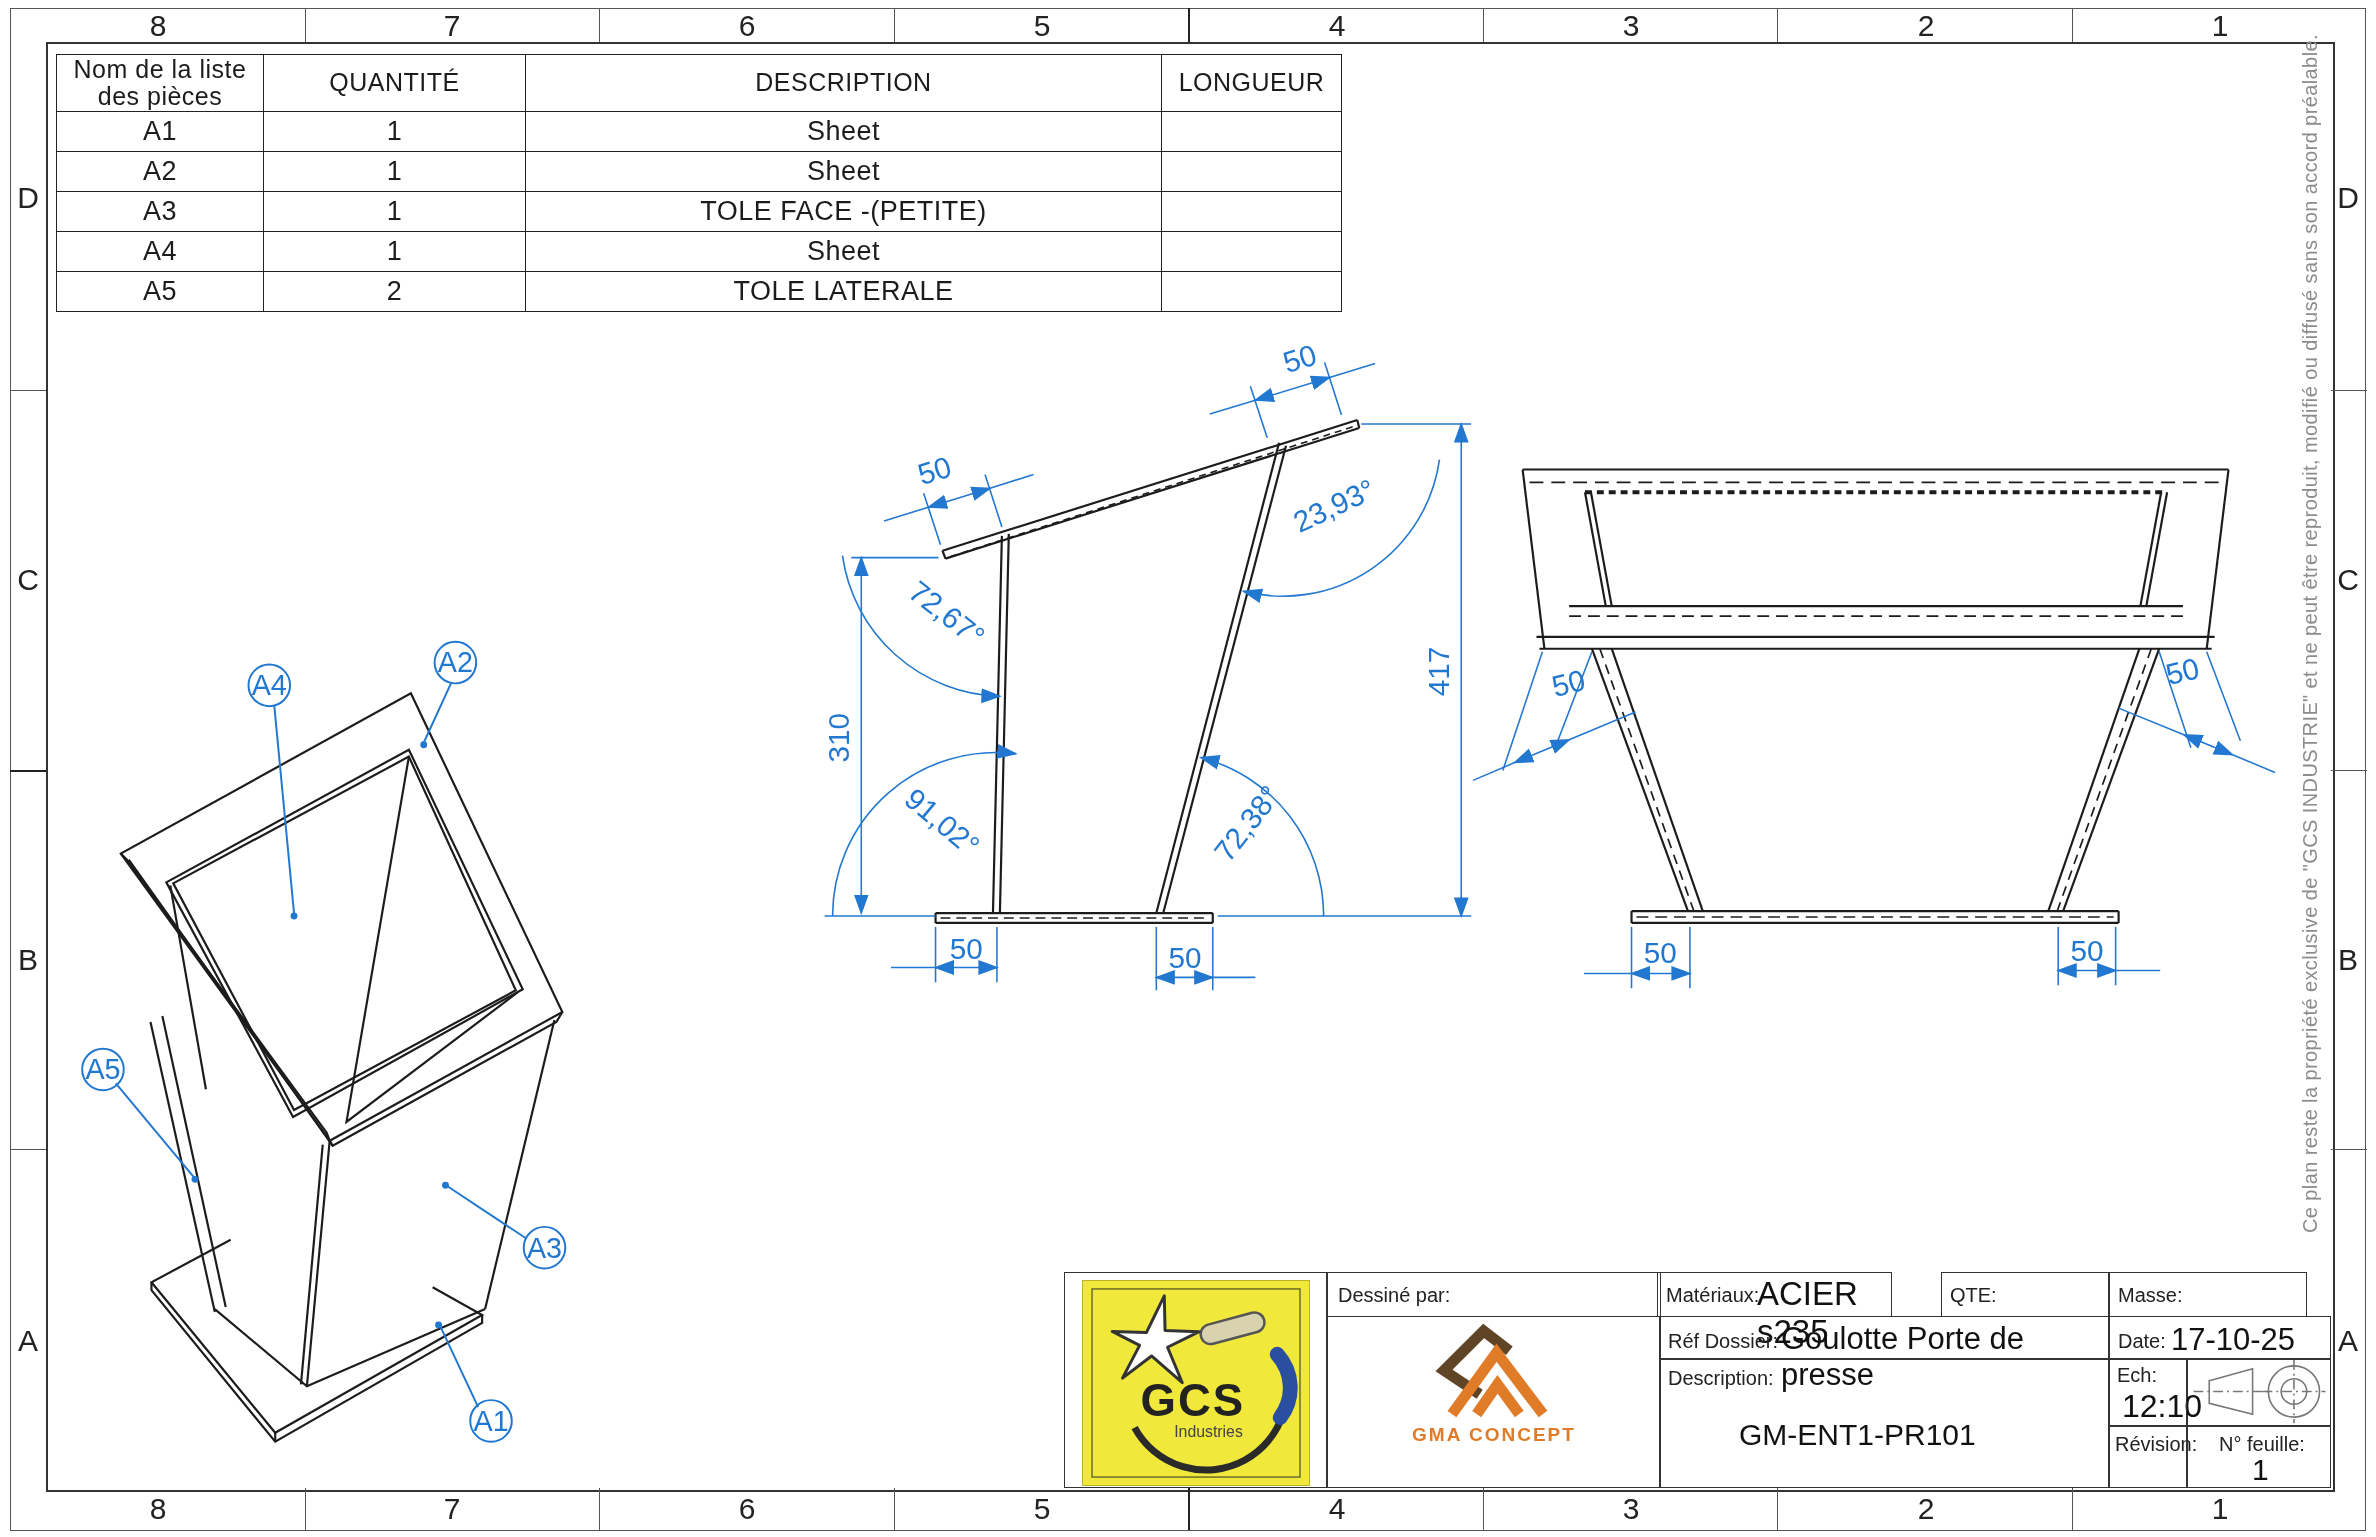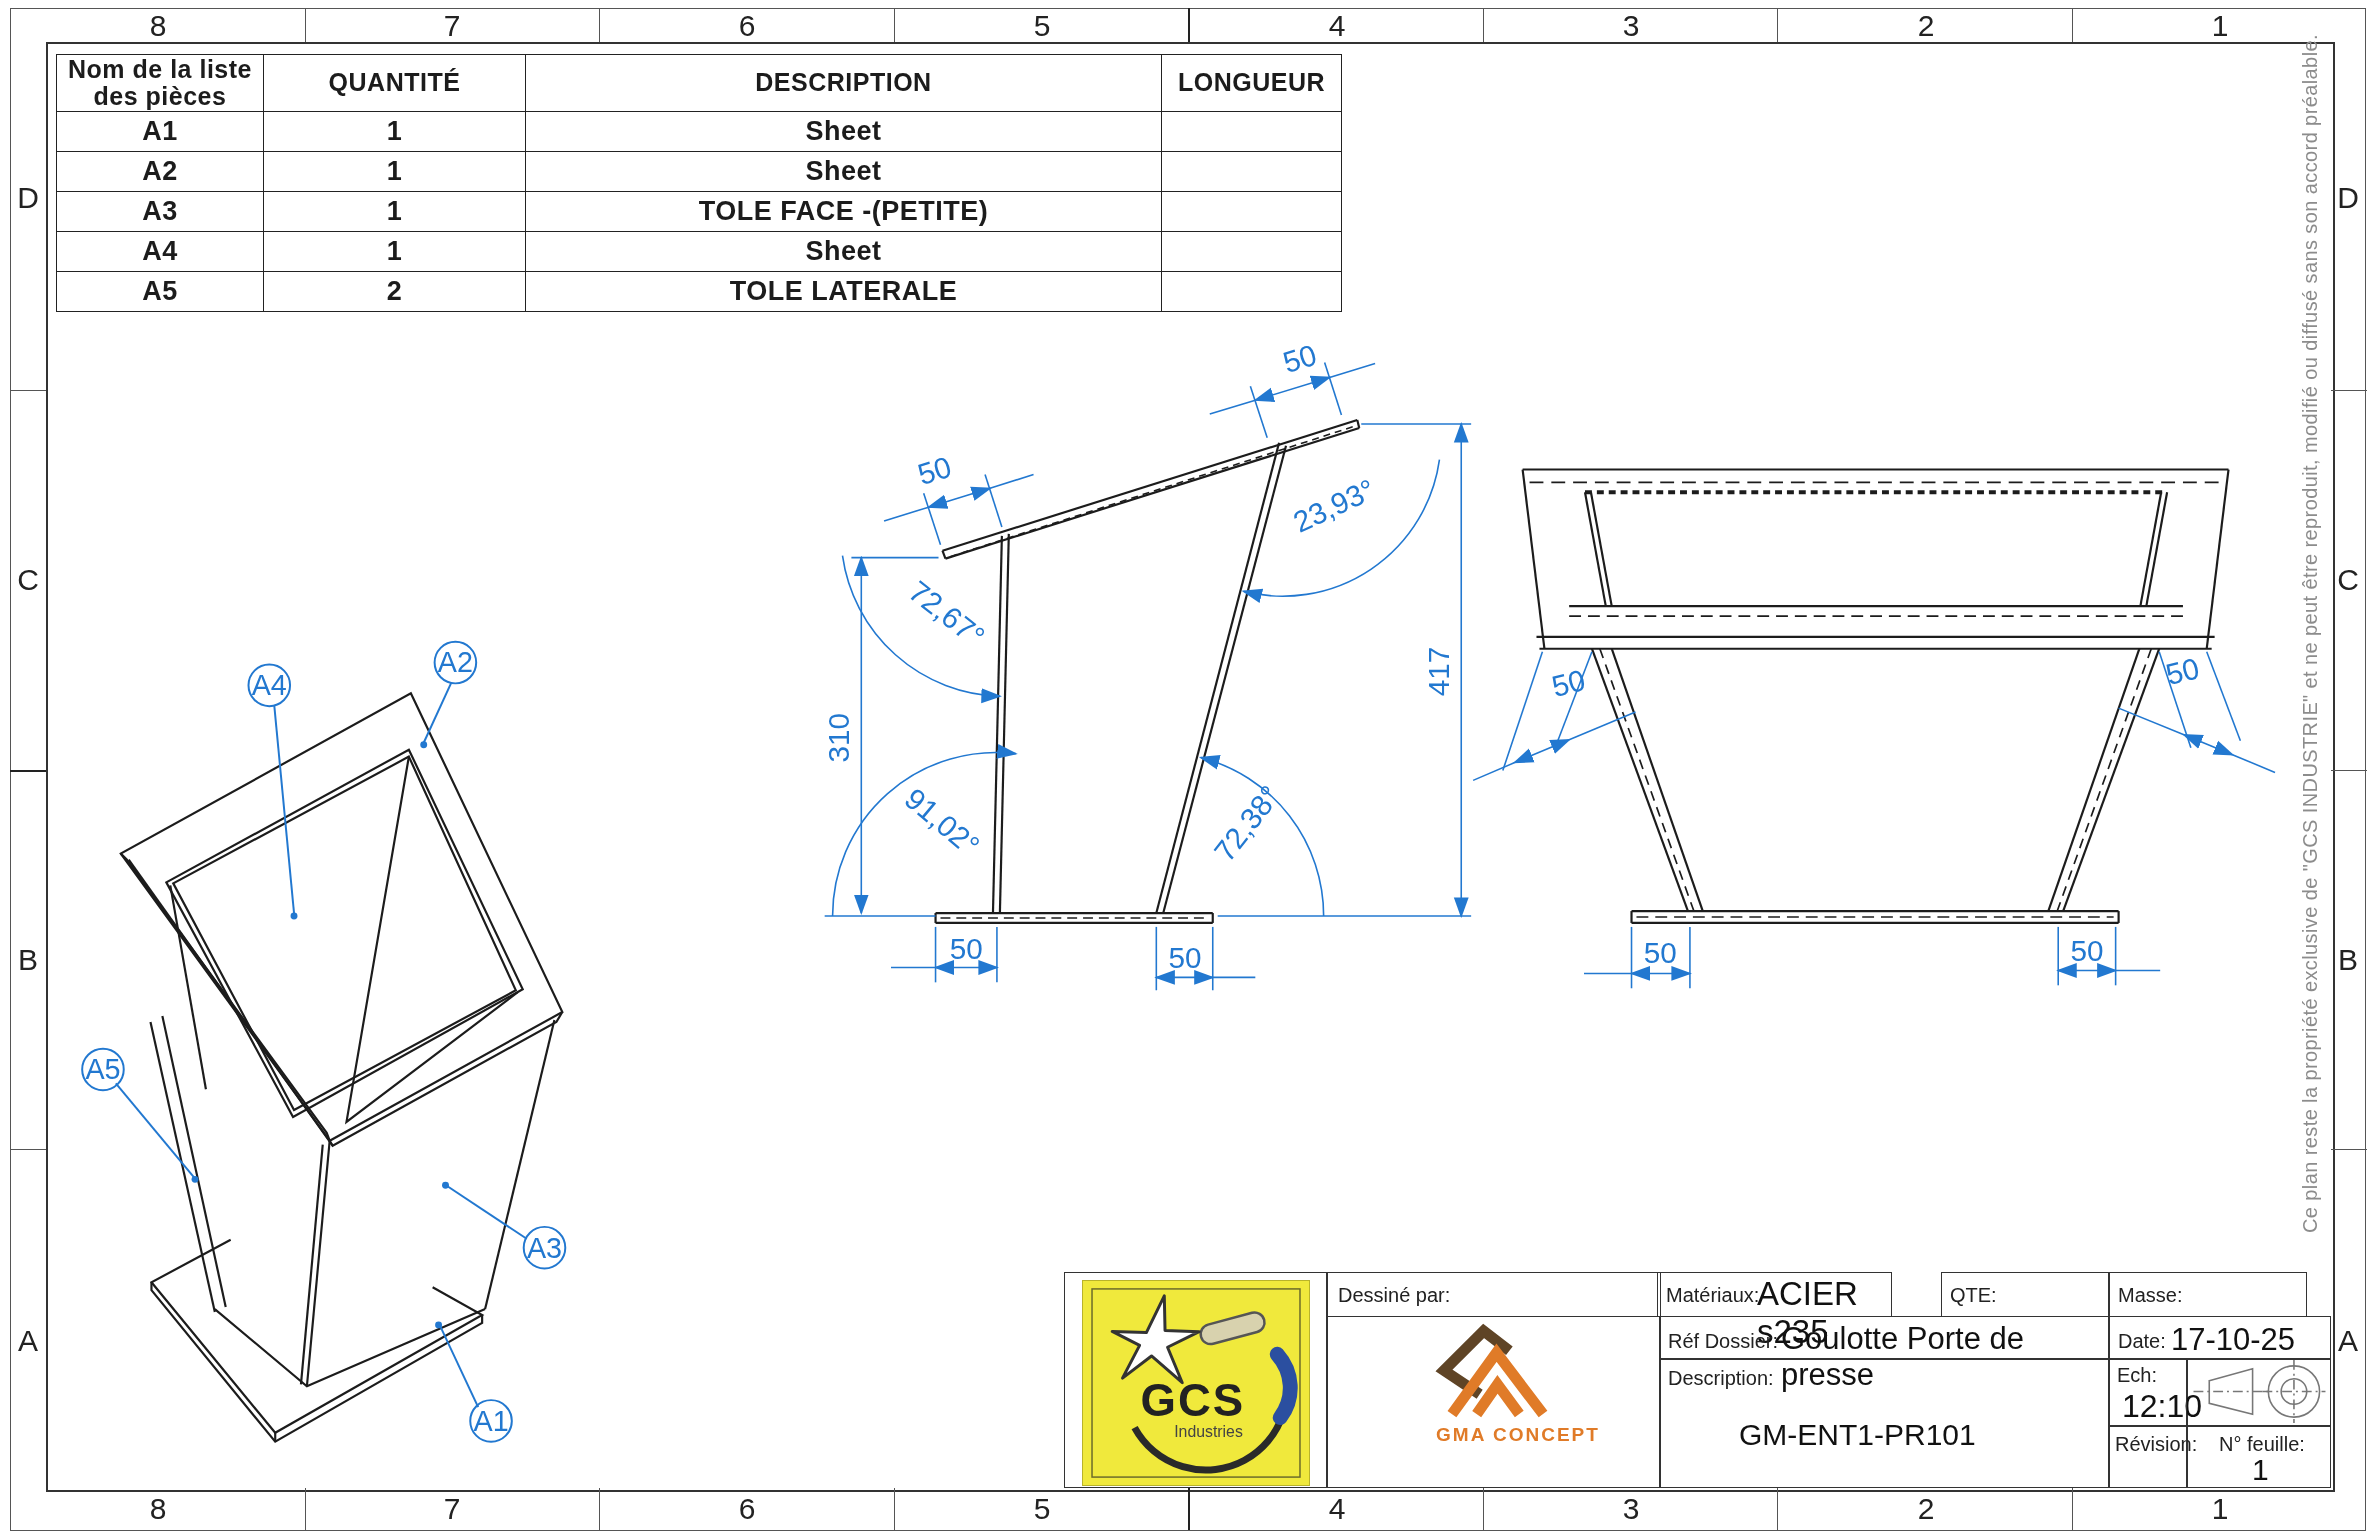--- a/index.html
+++ b/index.html
@@ -8,34 +8,34 @@
   .abs{position:absolute;}
   
   .outer-border{left:10px;top:8px;width:2354px;height:1521px;border:1.5px solid #555;}
   .inner-frame{left:46px;top:42px;width:2285px;height:1446px;border:2px solid #333;}
   .tickV{width:1px;background:#555;}
   .tickH{height:1px;background:#555;}
   .zone-label{font-size:30px;color:#222;transform:translate(-50%,-50%);font-weight:400;}
   
   .ptable{border-collapse:collapse;position:absolute;left:56px;top:54px;}
   .ptable td{border:1.6px solid #222;text-align:center;font-size:27px;padding:0 10px;
-             font-weight:700;letter-spacing:0.5px;}
+             font-weight:400;letter-spacing:0.5px;}
   .ptable td.hdr{font-size:25px;white-space:pre-line;line-height:1.1;}
   .rh{height:40px;} .hh{height:57px;}
   
   svg text{font-family:"Liberation Sans", sans-serif;}
   .dim-text{fill:#2278d0;font-size:30px;}
   .bal-text{fill:#2278d0;font-size:29px;text-anchor:middle;}
   
   .tb{border:1.6px solid #333;box-sizing:border-box;}
   .tb-label{font-size:20px;color:#222;}
   .tb-big{font-size:33px;color:#111;}
   .note-vert{transform:rotate(-90deg);transform-origin:left top;
              font-size:20px;color:#8c8c8c;white-space:nowrap;letter-spacing:0.4px;}
-  .gma-name{color:#e07b28;font-weight:bold;font-size:19px;letter-spacing:2px;text-align:center;margin-left:24px;}
+  .gma-name{color:#e07b28;font-weight:bold;font-size:19px;letter-spacing:2px;text-align:center;}
   .gma-contact{font-size:14.4px;color:#333;text-align:center;line-height:1.35;}
   .gcs-box{background:#f0e93c;border:1px solid #b9b32a;}
 </style>
 </head>
 <body>
 
 <div class="page">
 
   <div class="abs outer-border"></div>
   <div class="abs inner-frame"></div>

